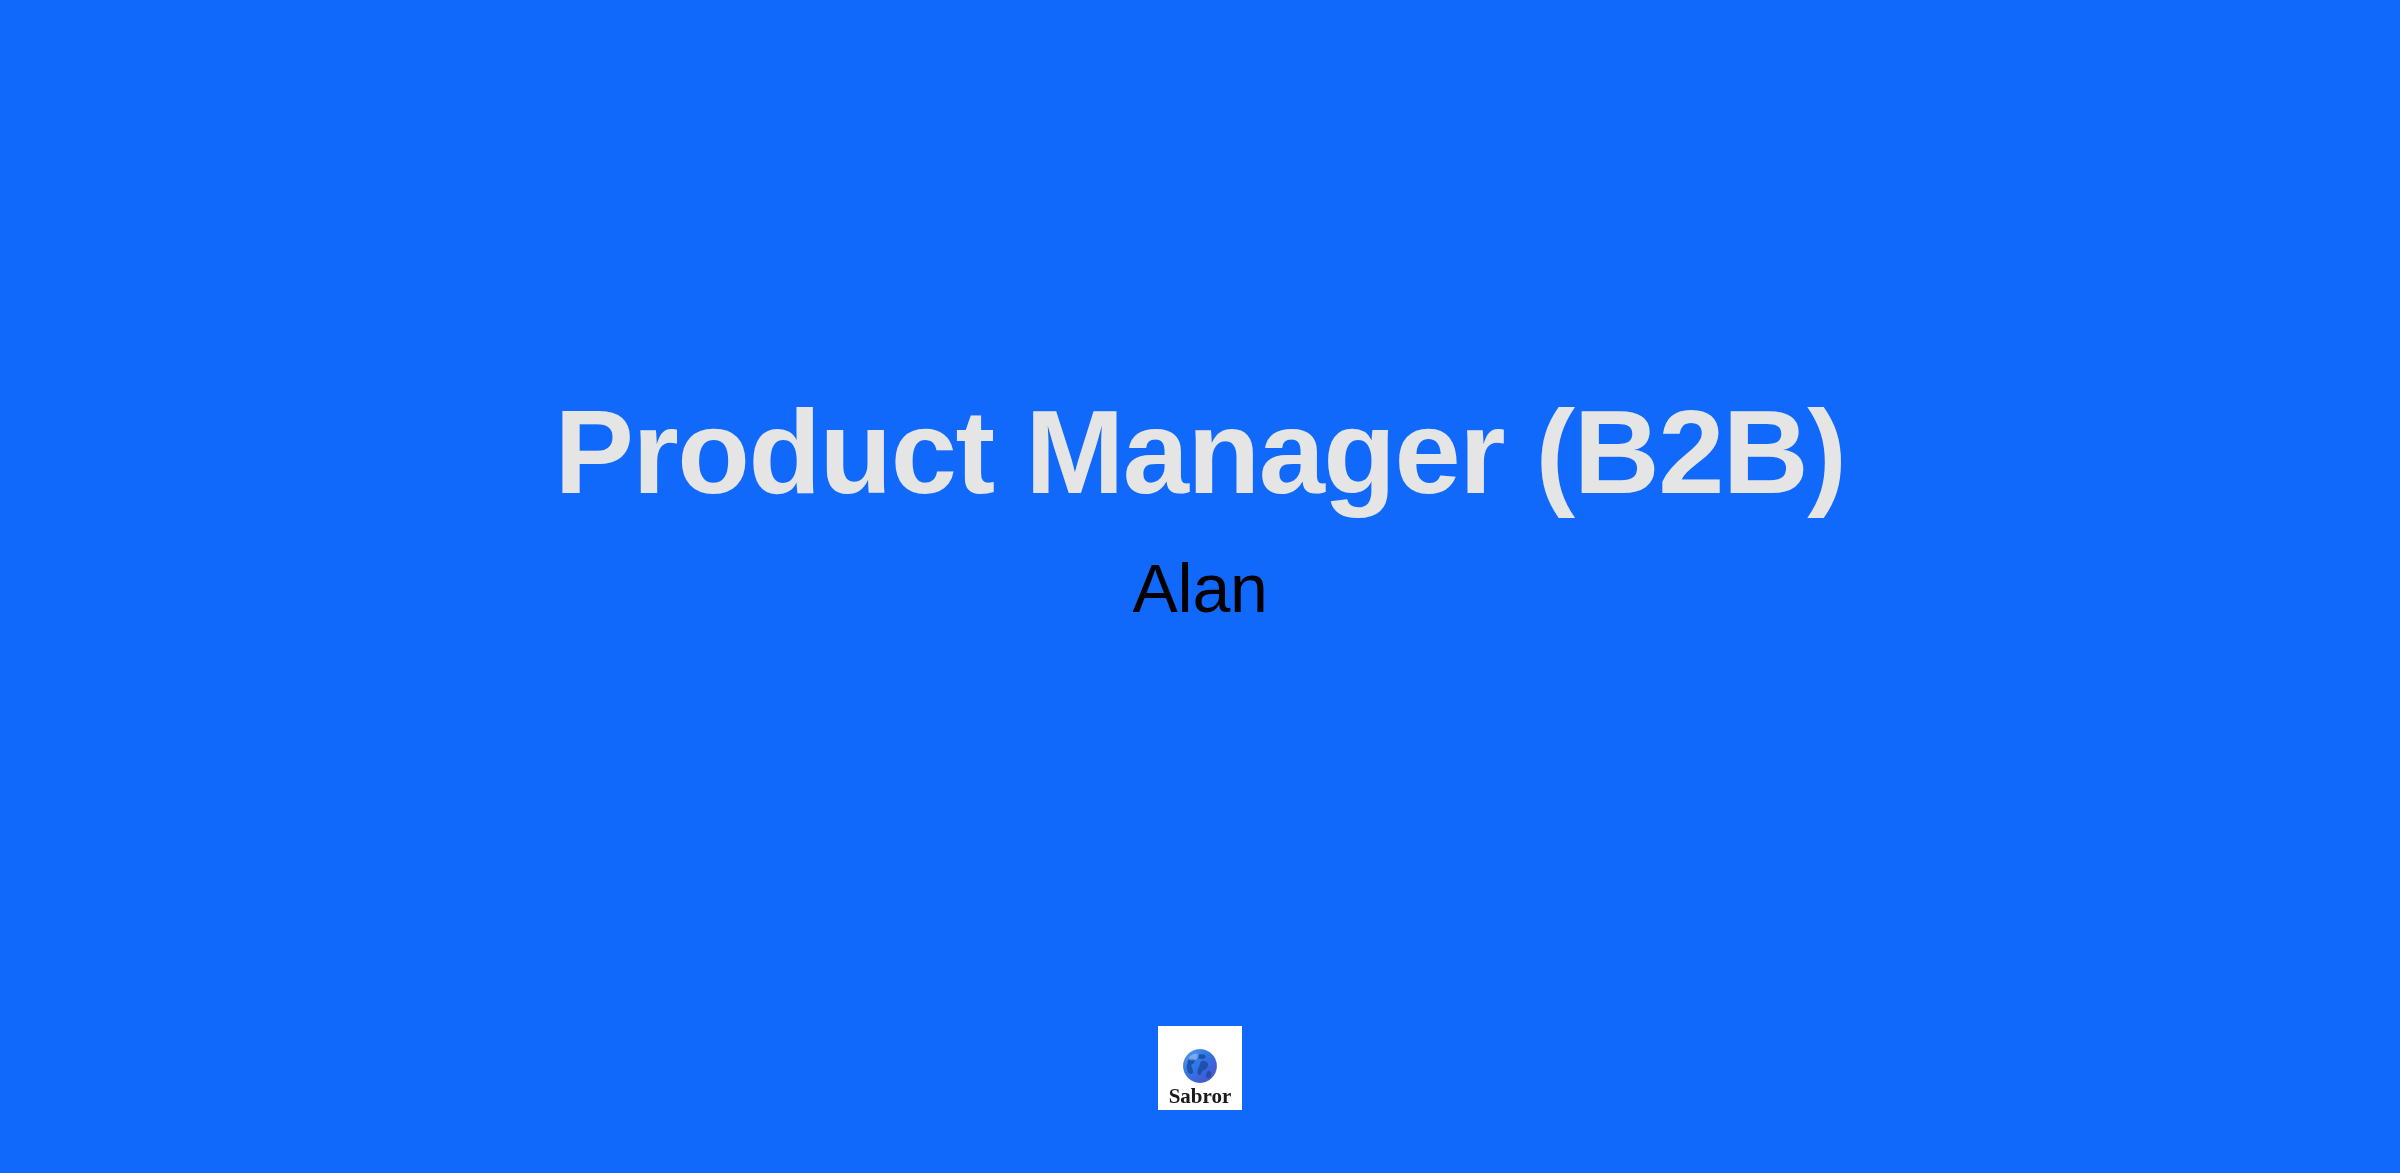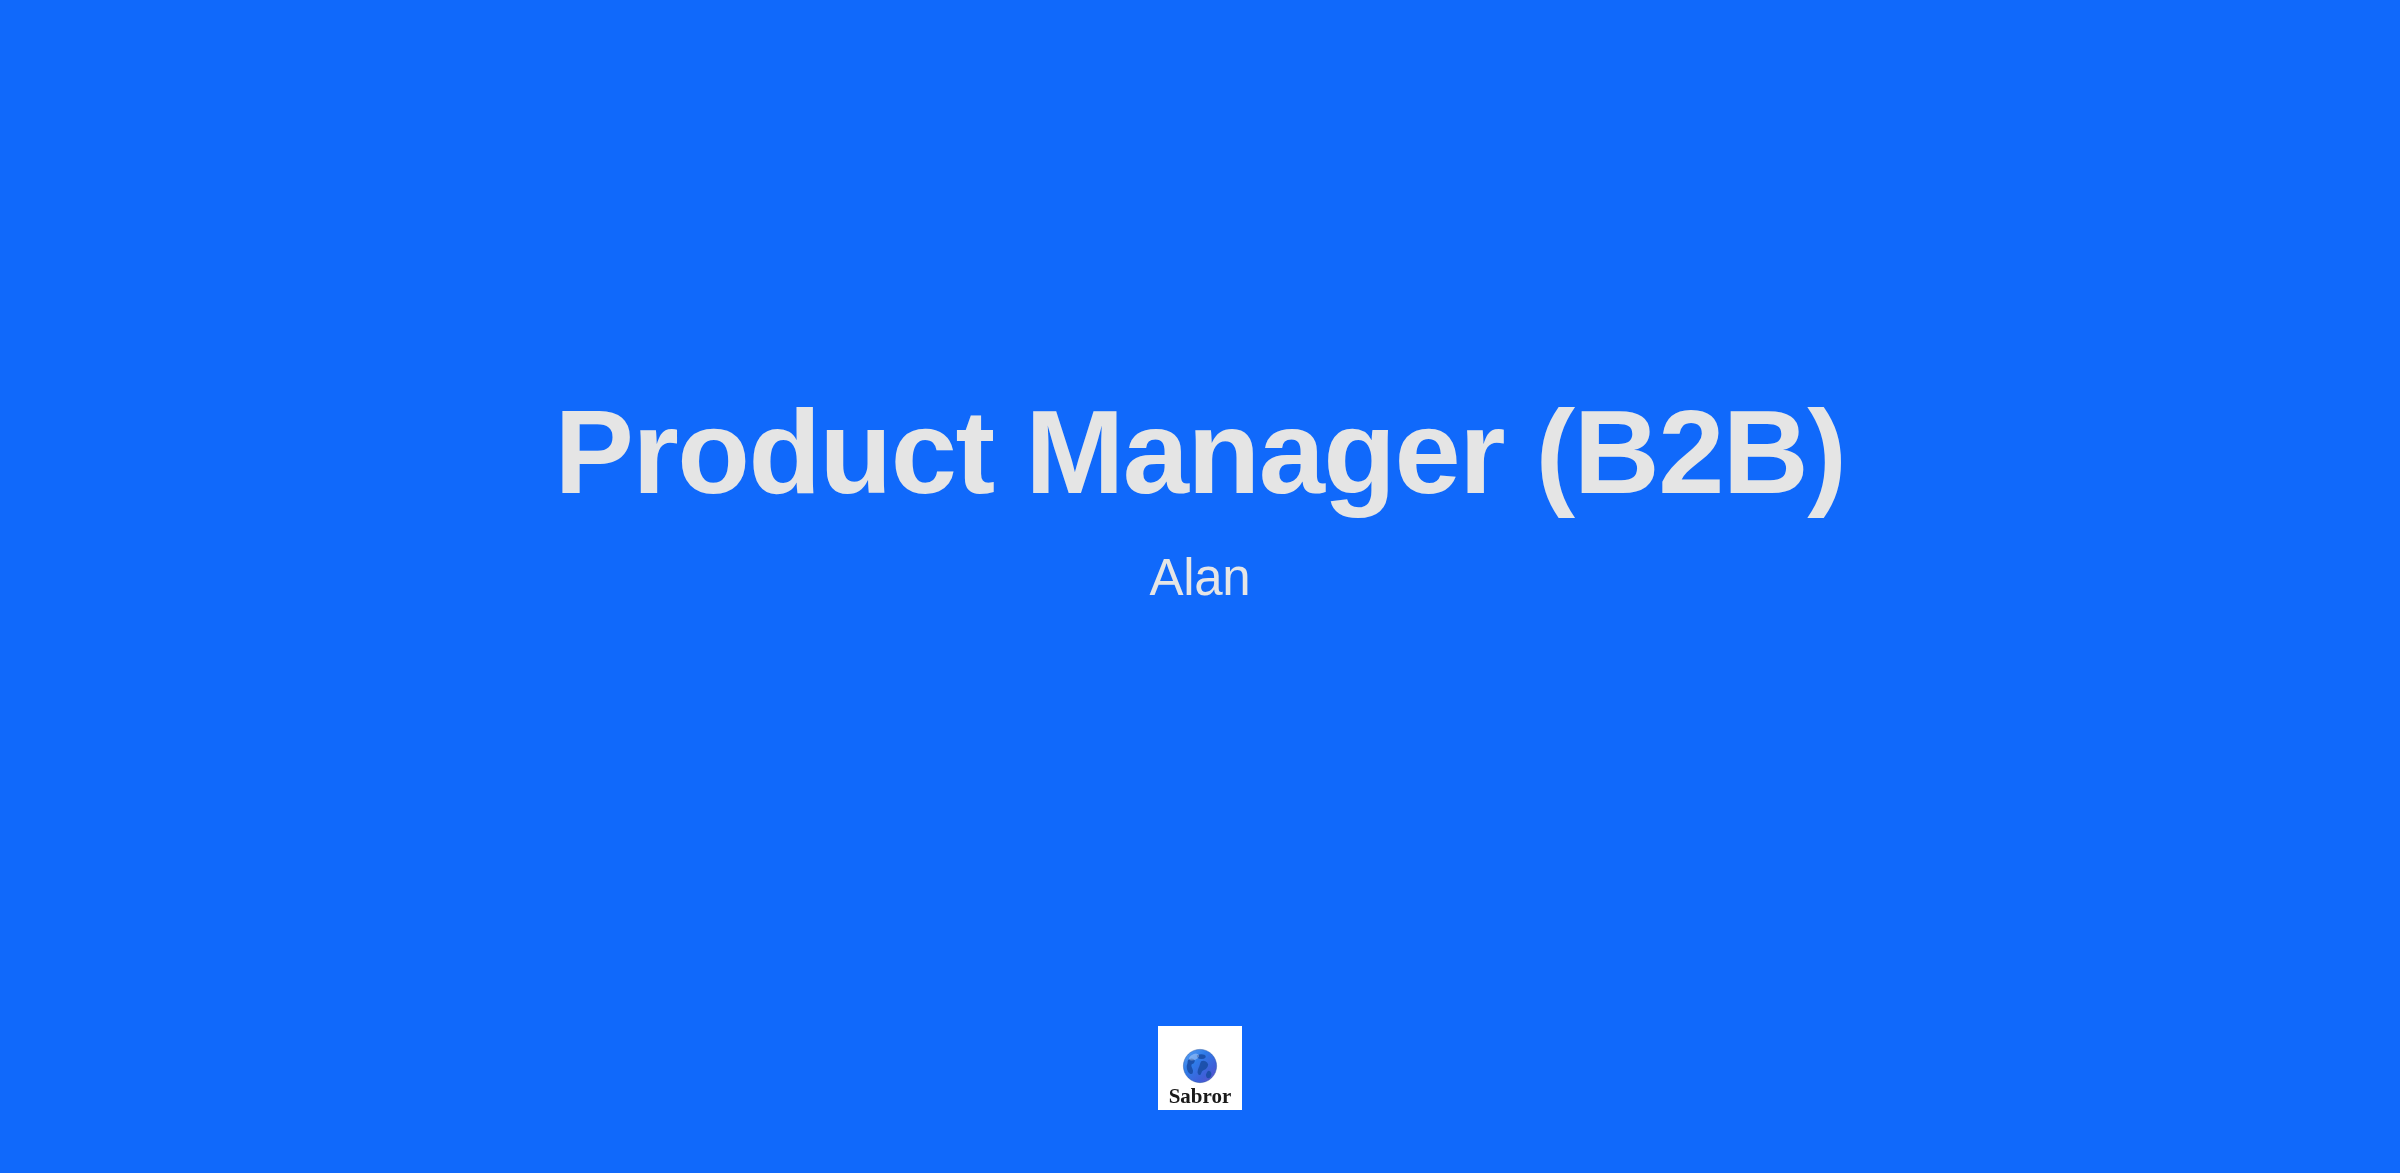--- a/index.html
+++ b/index.html
@@ -57,24 +57,24 @@
   }
 
   .slide-subtitle {
     margin: 0;
     padding: 0;
     position: absolute;
     top: 549px;
     left: 0;
     width: 2400px;
     text-align: center;
-    color: #e5e5e5;
+    color: #000000;
     font-family: "Liberation Sans", sans-serif;
     font-weight: 400;
-    font-size: 51px;
+    font-size: 68px;
     line-height: 1.15;
     letter-spacing: -0.3px;
     white-space: nowrap;
   }
 
   
   .logo-badge {
     position: absolute;
     left: 1158px;
     top: 1026px;

